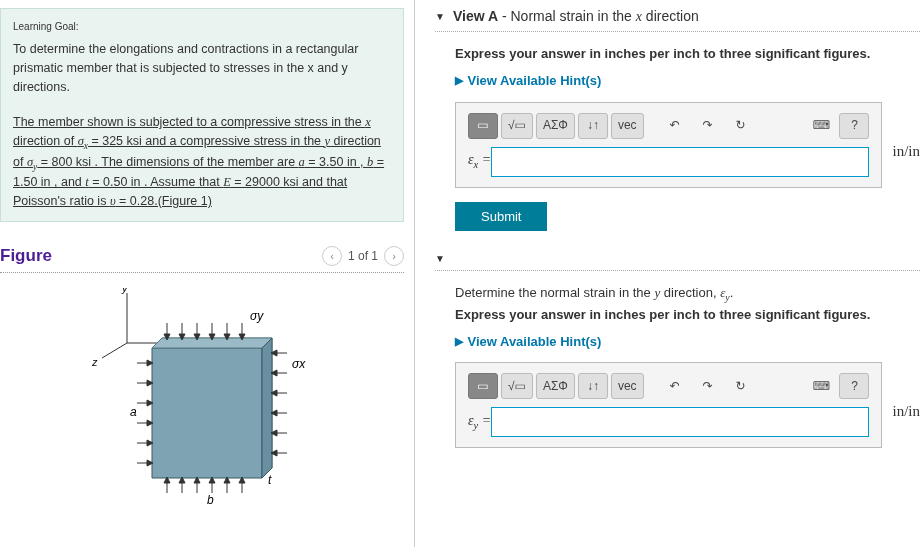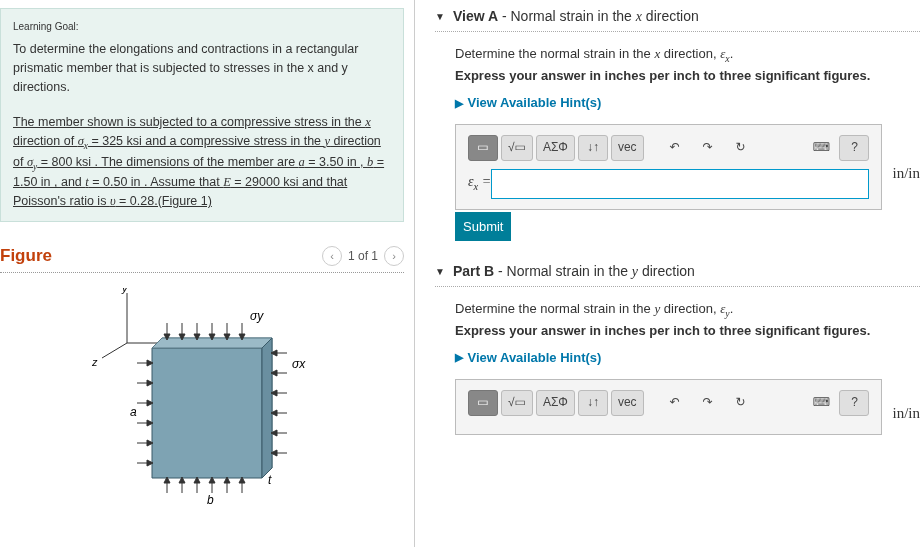--- a/index.html
+++ b/index.html
@@ -4,41 +4,41 @@
 <style>
   * { box-sizing: border-box; margin: 0; padding: 0; }
   body { font-family: Arial, Helvetica, sans-serif; font-size: 13px; color: #333; width: 920px; height: 547px; overflow: hidden; display: flex; }
   .left-col { width: 415px; padding: 8px 10px 8px 0; border-right: 1px solid #ccc; }
   .right-col { flex: 1; padding: 8px 0 8px 20px; overflow: hidden; }
   .goal-box { background: #e9f3f0; border: 1px solid #c9e0da; padding: 10px 12px; margin-bottom: 20px; line-height: 1.5; }
   .goal-title { font-size: 10px; margin-bottom: 6px; }
   .goal-text { font-size: 12.5px; margin-bottom: 17px; }
   .goal-body { font-size: 12.5px; text-decoration: underline; }
   .fig-hdr { display: flex; align-items: center; justify-content: space-between; padding: 4px 0 6px 0; border-bottom: 1px dotted #999; margin-bottom: 10px; }
-  .fig-title { font-weight: bold; font-size: 17px; color: #c2410c; }
+  .fig-title { font-weight: bold; font-size: 17px; color: #4c1d95; }
   .pager { display: flex; align-items: center; gap: 6px; font-size: 12px; color: #555; }
   .pgbtn { width: 20px; height: 20px; border: 1px solid #ccc; border-radius: 50%; background: #fff; display: flex; align-items: center; justify-content: center; color: #888; font-size: 11px; cursor: pointer; }
   .fig-img { width: 100%; height: 230px; display: flex; align-items: center; justify-content: center; }
   .part { margin-bottom: 22px; }
   .part-hdr { display: flex; align-items: center; gap: 8px; border-bottom: 1px dotted #aaa; padding-bottom: 6px; margin-bottom: 12px; }
   .caret { font-size: 10px; color: #333; }
   .part-title { font-size: 14px; }
   .part-body { padding-left: 20px; font-size: 13px; line-height: 1.6; }
   .hint-link { color: #0077aa; font-weight: bold; cursor: pointer; display: flex; align-items: center; gap: 4px; margin: 6px 0 10px 0; font-size: 13px; }
   .caret-r { font-size: 11px; }
   .ans-box { border: 1px solid #bbb; background: #f4f4f4; padding: 10px 12px; width: 430px; }
   .toolbar { display: flex; gap: 3px; margin-bottom: 8px; align-items: center; }
   .tbtn { height: 26px; min-width: 30px; padding: 0 6px; background: #e0e0e0; border: 1px solid #bbb; border-radius: 3px; display:flex; align-items:center; justify-content:center; font-size: 12px; color:#444; cursor:pointer; }
   .tbtn.dark { background:#888; color:#fff; border-color:#777; }
   .ans-row { display: flex; align-items: center; gap: 0; }
   .ans-label { font-style: italic; font-family: 'Times New Roman', serif; font-size: 14px; white-space: nowrap; }
   .ans-input { flex:1; height: 30px; border: 1px solid #0099cc; padding: 2px 6px; font-size: 13px; background:#fff; }
   .units { font-family: 'Times New Roman', serif; font-size: 15px; margin-left: 10px; margin-top: 12px; }
   .ans-wrap { display:flex; align-items:center; }
-  .submit { background: #007e99; color: #fff; border: none; padding: 7px 8px; font-size: 13px; margin-top: 2px; cursor: pointer; }
+  .submit { background: #007e99; color: #fff; border: none; padding: 7px 26px; font-size: 13px; margin-top: 14px; cursor: pointer; }
   i.math { font-family: 'Times New Roman', serif; font-style: italic; }
   .sub { vertical-align: sub; font-size: 0.75em; }
 </style>
 </head>
 <body>
 
 <div class="left-col">
   <div class="goal-box">
     <div class="goal-title">Learning Goal:</div>
     <div class="goal-text">To determine the elongations and contractions in a rectangular prismatic member that is subjected to stresses in the x and y directions.</div>
@@ -135,21 +135,20 @@
 </div>
 
 <div class="right-col">
 
   <div class="part">
     <div class="part-hdr">
       <span class="caret">▼</span>
       <span class="part-title"><b>View A</b> - Normal strain in the <i class="math">x</i> direction</span>
     </div>
     <div class="part-body">
-      <div>Determine the normal strain in the <i class="math">x</i> direction, <i class="math">ε<span class="sub">x</span></i>.</div>
       <div><b>Express your answer in inches per inch to three significant figures.</b></div>
       <div class="hint-link">
         <span class="caret-r">▶</span>
         <span>View Available Hint(s)</span>
       </div>
       <div class="ans-wrap">
         <div class="ans-box">
           <div class="toolbar">
             <div class="tbtn dark">▭</div>
             <div class="tbtn"><span>√</span>▭</div>
@@ -171,21 +170,20 @@
         </div>
         <span class="units">in/in</span>
       </div>
       <button class="submit">Submit</button>
     </div>
   </div>
 
   <div class="part">
     <div class="part-hdr">
       <span class="caret">▼</span>
-      <span class="part-title"><b>Part B</b> - Normal strain in the <i class="math">y</i> direction</span>
     </div>
     <div class="part-body">
       <div>Determine the normal strain in the <i class="math">y</i> direction, <i class="math">ε<span class="sub">y</span></i>.</div>
       <div><b>Express your answer in inches per inch to three significant figures.</b></div>
       <div class="hint-link">
         <span class="caret-r">▶</span>
         <span>View Available Hint(s)</span>
       </div>
       <div class="ans-wrap">
         <div class="ans-box">
@@ -196,18 +194,22 @@
             <div class="tbtn">↓↑</div>
             <div class="tbtn">vec</div>
             <div style="width:10px"></div>
             <div class="tbtn" style="background:transparent;border:none">↶</div>
             <div class="tbtn" style="background:transparent;border:none">↷</div>
             <div class="tbtn" style="background:transparent;border:none">↻</div>
             <div style="flex:1"></div>
             <div class="tbtn" style="background:transparent;border:none">⌨</div>
             <div class="tbtn">?</div>
           </div>
+          <div class="ans-row">
+            <span class="ans-label"><i class="math">ε<span class="sub">y</span></i> =</span>
+            <input class="ans-input" type="text" value="" style="">
+          </div>
         </div>
         <span class="units">in/in</span>
       </div>
     </div>
   </div>
 </div>
 
 </body></html>

